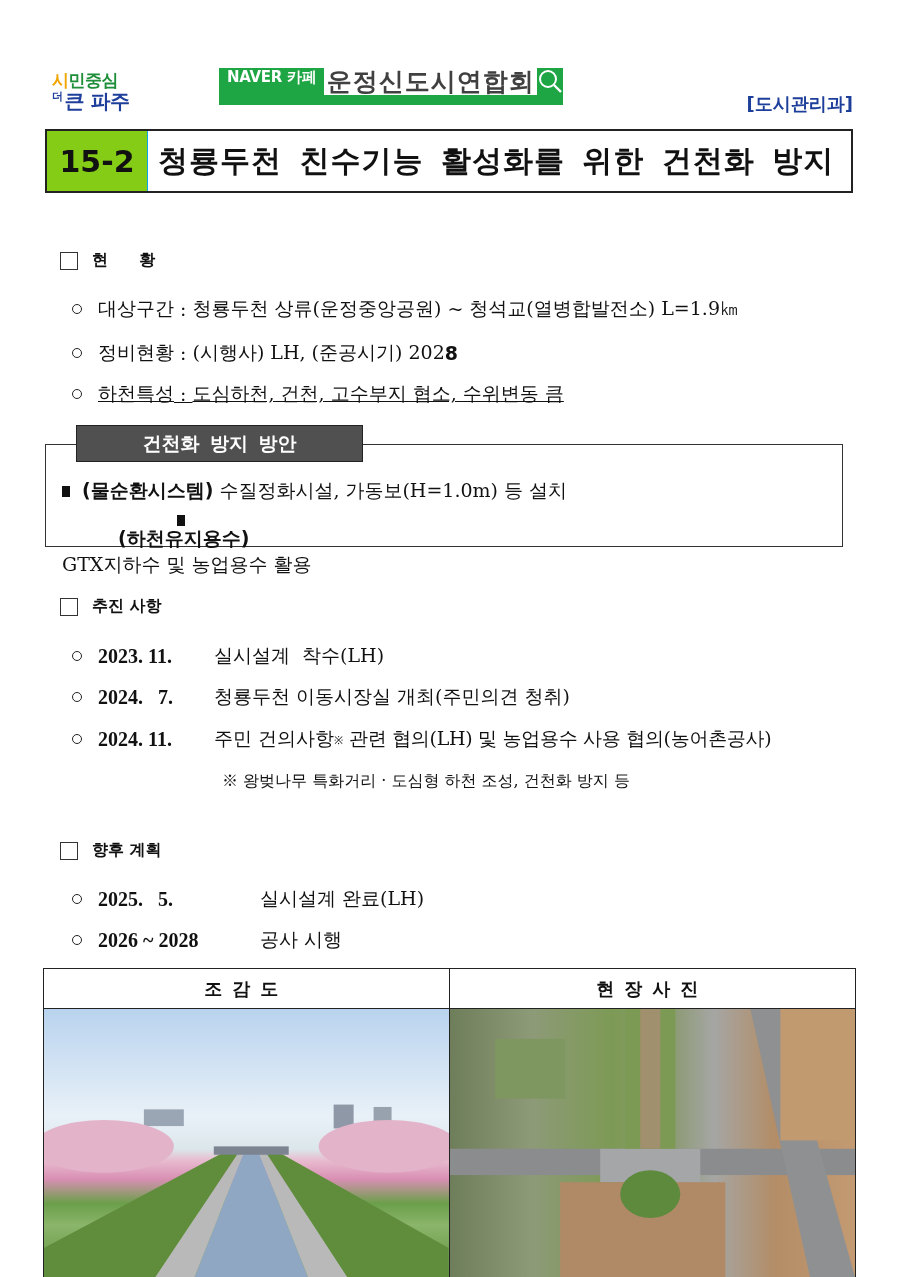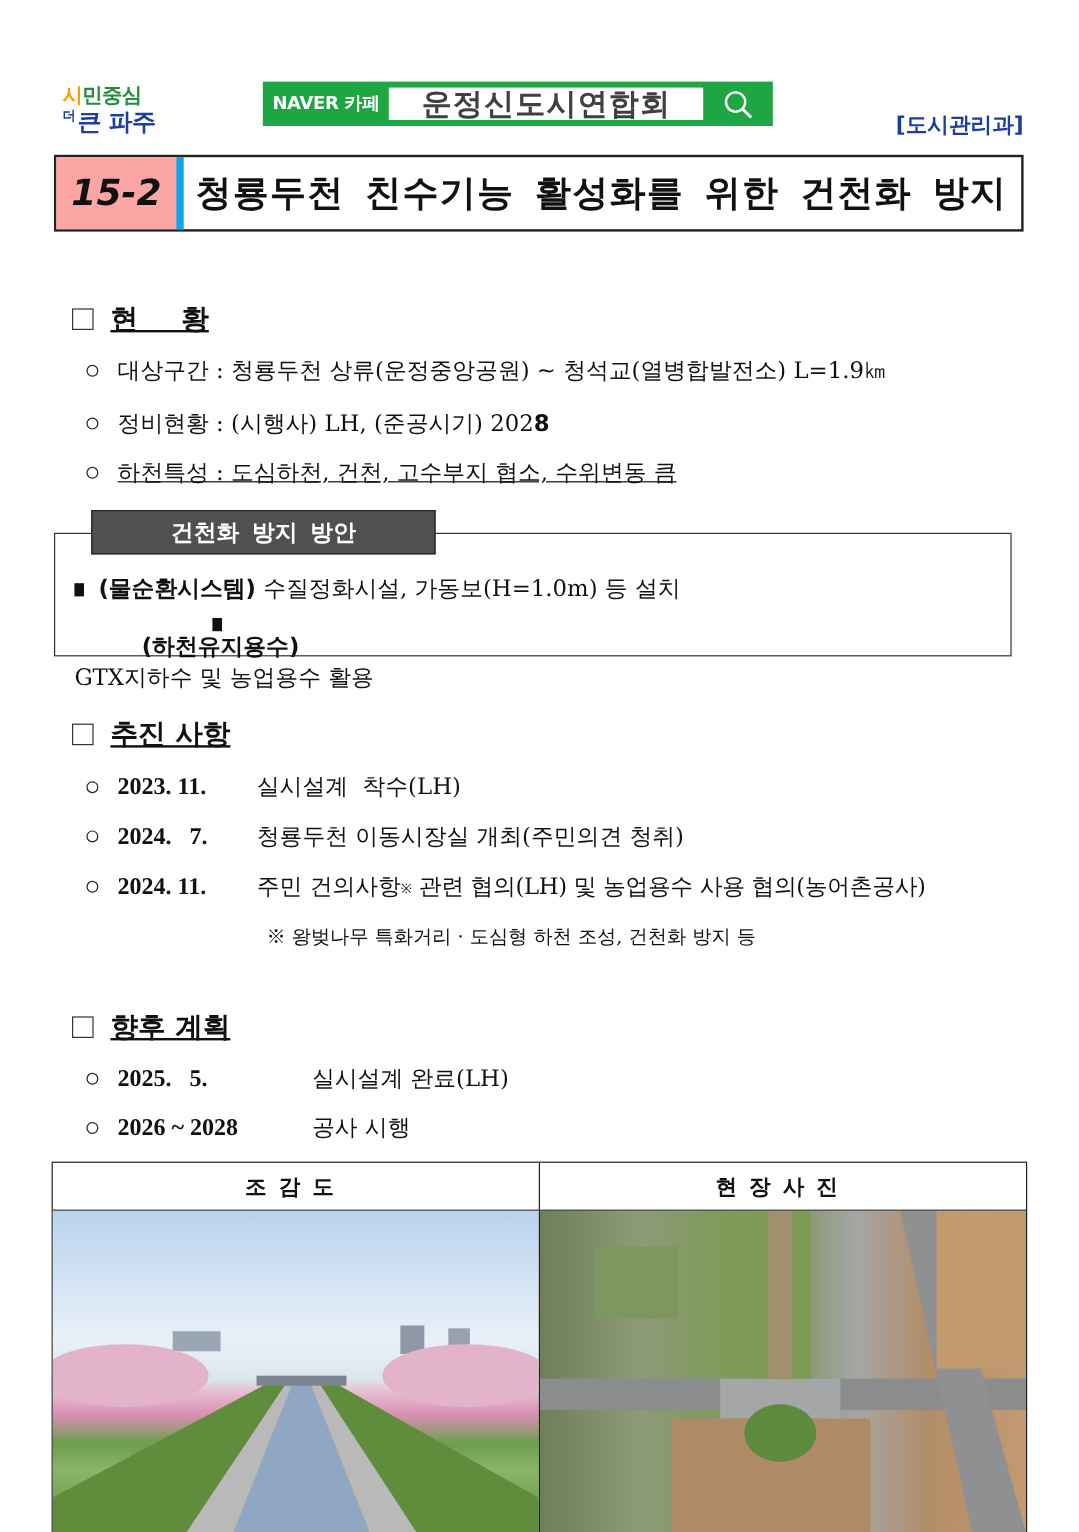--- a/index.html
+++ b/index.html
@@ -7,36 +7,36 @@
          font-family:"DejaVu Serif","Liberation Serif",serif; color:#111; }
   .abs { position:absolute; }
 
   
   .logo { left:52px; top:72px; width:90px; line-height:1; }
   .logo .l1 { font-family:"DejaVu Sans",sans-serif; font-weight:bold; font-size:17px; color:#1f8f3a; letter-spacing:-0.5px; }
   .logo .l1 .accent { color:#f0a400; }
   .logo .l2 { font-family:"DejaVu Sans",sans-serif; font-weight:bold; font-size:20px; color:#1d3e9a; margin-top:2px; letter-spacing:-0.5px; }
   .logo .l2 small { font-size:11px; vertical-align:top; margin-right:2px; }
 
-  .naver { left:219px; top:68px; width:425px; height:37px; background:#1ea544; display:flex; align-items:center; }
+  .naver { left:219px; top:68px; width:344px; height:37px; background:#1ea544; display:flex; align-items:flex-start; }
   .naver .brand { color:#fff; font-family:"DejaVu Sans",sans-serif; font-size:15px; font-weight:bold; padding:0 8px 0 8px; letter-spacing:-0.3px; white-space:nowrap; }
   .naver .box { background:#fff; height:27px; width:262px; display:flex; align-items:center; justify-content:center; font-family:"DejaVu Sans",sans-serif; font-weight:bold; font-size:25px; color:#404040; letter-spacing:1px; }
   .naver .search { flex:1; display:flex; align-items:center; justify-content:center; }
 
   .dept { right:46px; top:92px; font-family:"DejaVu Sans",sans-serif; font-weight:bold; font-size:18px; color:#1d3e9a; }
 
   
   .title { left:45px; top:129px; width:808px; height:64px; border:2px solid #222; box-sizing:border-box; display:flex; }
-  .title .num { width:100px; background:#fca5a5; border-right:6px solid #0ea5e9; display:flex; align-items:center; justify-content:center;
-                font-family:"DejaVu Sans",sans-serif; font-weight:bold; font-size:30px;font-style:italic; }
+  .title .num { width:100px; background:#84cc16; border-right:1px solid #0ea5e9; display:flex; align-items:center; justify-content:center;
+                font-family:"DejaVu Sans",sans-serif; font-weight:bold; font-size:30px; }
   .title .txt { flex:1; display:flex; align-items:center; padding-left:10px;
                 font-family:"DejaVu Sans",sans-serif; font-weight:bold; font-size:30px; letter-spacing:1px; word-spacing:6px; }
 
   
-  .sec-h { font-family:"DejaVu Sans",sans-serif; font-weight:bold; font-size:23px; display:flex; align-items:center;text-decoration:underline; }
+  .sec-h { font-family:"DejaVu Sans",sans-serif; font-weight:bold; font-size:16px; display:flex; align-items:center; }
   .sec-h .sq { width:16px; height:16px; border:1.5px solid #333; margin-right:14px; display:inline-block; }
   .item { font-size:19px; display:flex; align-items:center; white-space:nowrap; }
   .item .bullet { width:10px; height:10px; border:1.5px solid #222; border-radius:50%; margin-right:16px; display:inline-block; box-sizing:border-box; }
   .item .date { font-weight:bold; font-family:"Liberation Serif",serif; font-size:20px; display:inline-block; }
   .bold-s { font-family:"DejaVu Sans",sans-serif; font-weight:bold; }
 
   
   .pbox { left:45px; top:444px; width:798px; height:103px; border:1.5px solid #333; box-sizing:border-box; }
   .ptab { left:76px; top:425px; width:287px; height:37px; background:#505050; border:1.5px solid #222; box-sizing:border-box;
           color:#fff; font-family:"DejaVu Sans",sans-serif; font-weight:bold; font-size:19px; display:flex; align-items:center; justify-content:center; word-spacing:4px; }

